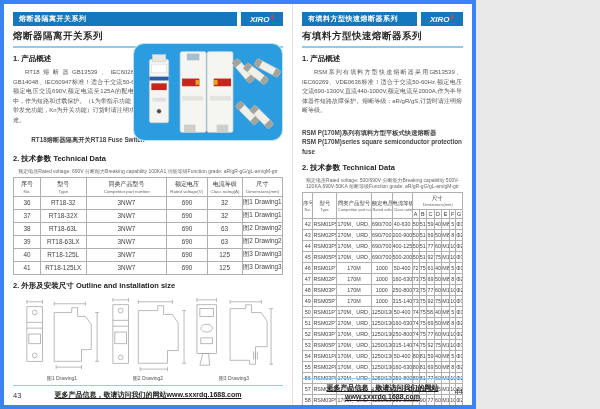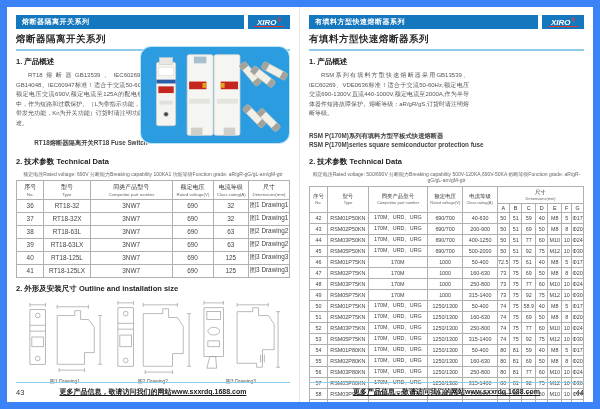--- a/index.html
+++ b/index.html
@@ -1,18 +1,18 @@
 <!DOCTYPE html>
 <html><head>
 <meta charset="utf-8">
 <style>
   * { margin:0; padding:0; box-sizing:border-box; }
   body { font-family:"Liberation Sans","DejaVu Sans",sans-serif; background:#e9e9e9; }
-  .sheet { position:relative; width:600px; height:409px; background:#ffffff;
-           border:7px solid #3b82f6; display:flex; overflow:hidden; }
+  .sheet { position:relative; width:476px; height:409px; background:#ffffff;
+           border:4px solid #3b82f6; display:flex; overflow:hidden; }
   .page { position:relative; width:299px; height:100%; padding:8px 9px 4px 9px; background:#fff; }
   .page.left { border-right:1px solid #e2e2e2; }
 
   
   .topbar { display:flex; align-items:stretch; height:14px; gap:4px; }
   .topbar .bartitle { flex:1; background:#1577bd; color:#fff; font-size:7px; font-weight:bold;
                       display:flex; align-items:center; padding-left:6px; letter-spacing:.5px; }
   .logobox { width:42px; background:#1577bd; color:#fff; display:flex; align-items:center; justify-content:center;
              font-size:8px; font-style:italic; font-weight:bold; position:relative; }
   .logobox .reg { color:#ff3b30; font-size:5px; font-style:normal; margin-left:1px; transform:translateY(-2px); }

